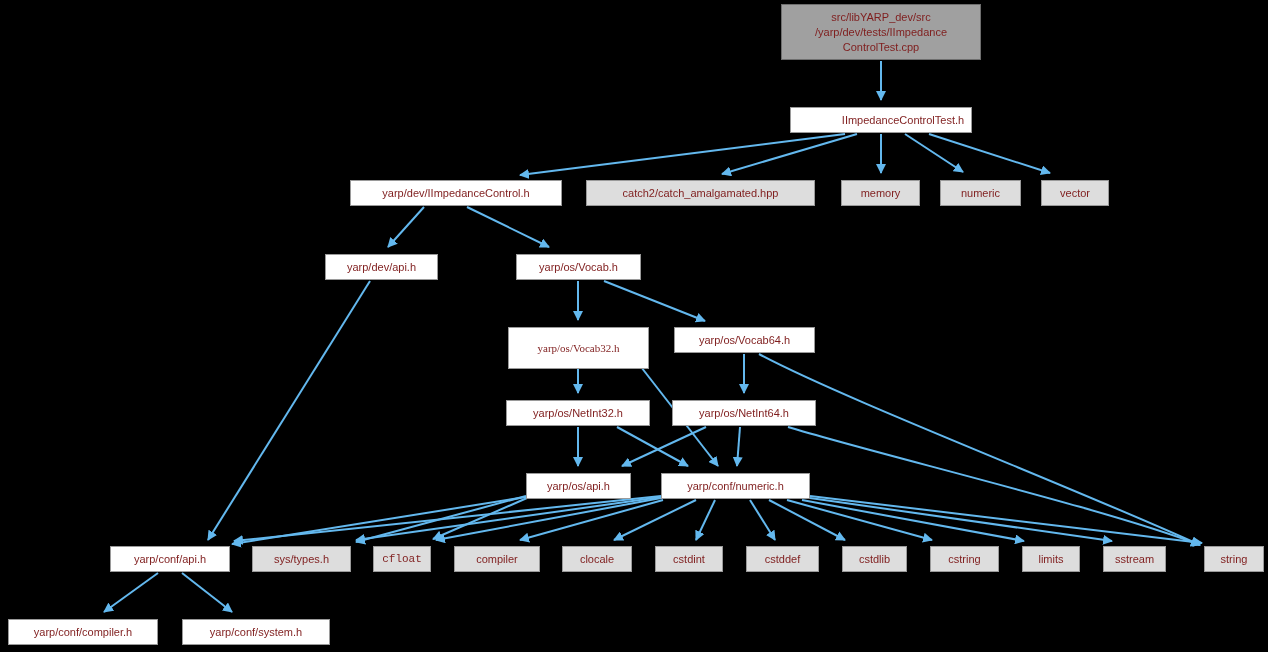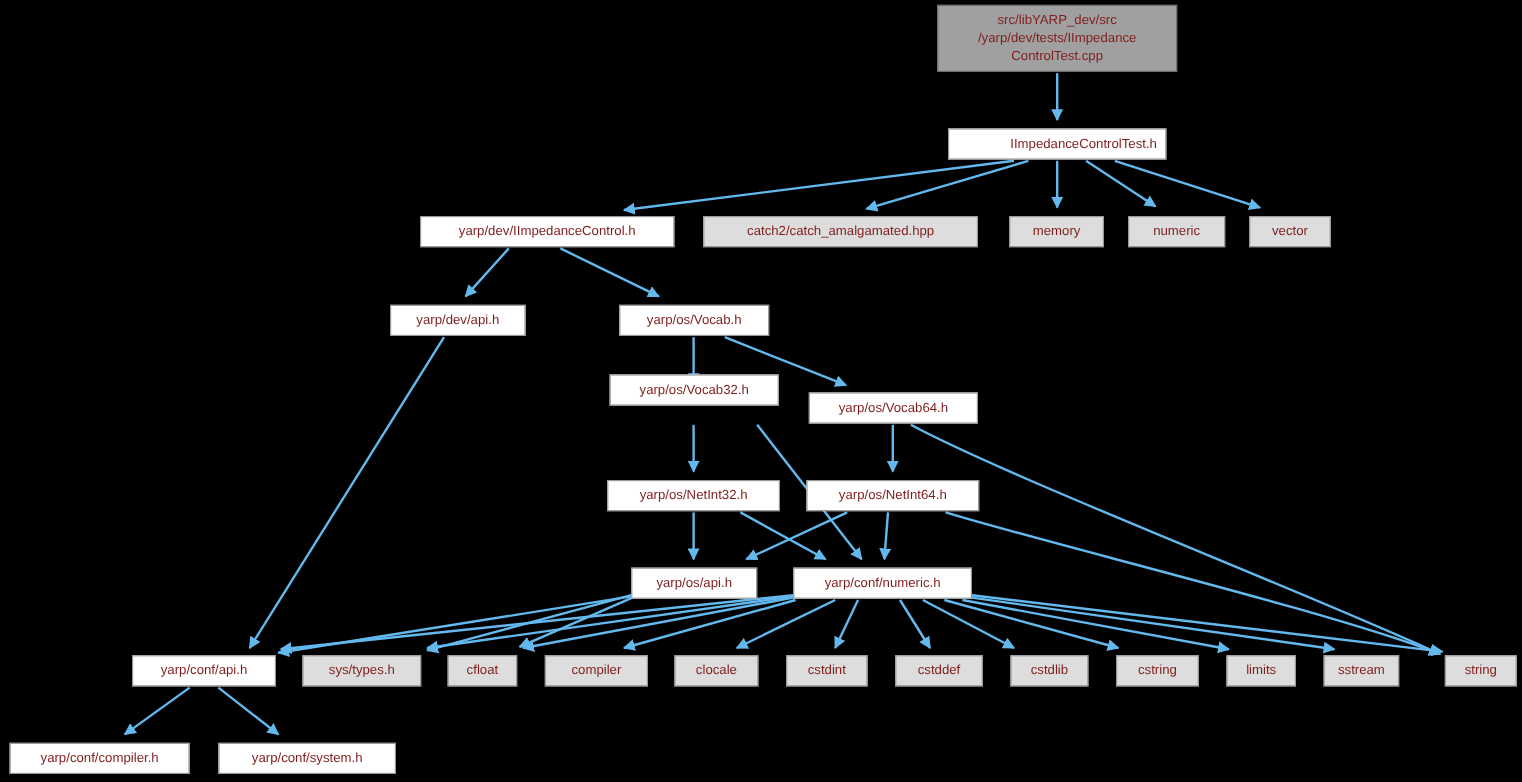--- a/index.html
+++ b/index.html
@@ -103,29 +103,29 @@
 /yarp/dev/tests/IImpedance
 ControlTest.cpp</div>
       <div class="node white" style="left: 790px; top: 107px; width: 182px; height: 26px; padding-left: 44px;">IImpedanceControlTest.h</div>
       <div class="node white" style="left: 350px; top: 180px; width: 212px; height: 26px;">yarp/dev/IImpedanceControl.h</div>
       <div class="node gray" style="left: 586px; top: 180px; width: 229px; height: 26px;">catch2/catch_amalgamated.hpp</div>
       <div class="node gray" style="left: 841px; top: 180px; width: 79px; height: 26px;">memory</div>
       <div class="node gray" style="left: 940px; top: 180px; width: 81px; height: 26px;">numeric</div>
       <div class="node gray" style="left: 1041px; top: 180px; width: 68px; height: 26px;">vector</div>
       <div class="node white" style="left: 325px; top: 254px; width: 113px; height: 26px;">yarp/dev/api.h</div>
       <div class="node white" style="left: 516px; top: 254px; width: 125px; height: 26px; text-align: right;">yarp/os/Vocab.h</div>
-      <div class="node white" style="left: 508px; top: 312px; width: 141px; height: 26px;">yarp/os/Vocab32.h</div>
+      <div class="node white" style="left: 508px; top: 327px; width: 141px; height: 42px; font-family: Liberation Serif, serif;">yarp/os/Vocab32.h</div>
       <div class="node white" style="left: 674px; top: 327px; width: 141px; height: 26px; text-align: center;">yarp/os/Vocab64.h</div>
       <div class="node white" style="left: 506px; top: 400px; width: 144px; height: 26px;">yarp/os/NetInt32.h</div>
       <div class="node white" style="left: 672px; top: 400px; width: 144px; height: 26px;">yarp/os/NetInt64.h</div>
       <div class="node white" style="left: 526px; top: 473px; width: 105px; height: 26px;">yarp/os/api.h</div>
       <div class="node white" style="left: 661px; top: 473px; width: 149px; height: 26px;">yarp/conf/numeric.h</div>
       <div class="node white" style="left: 110px; top: 546px; width: 120px; height: 26px;">yarp/conf/api.h</div>
       <div class="node gray" style="left: 252px; top: 546px; width: 99px; height: 26px;">sys/types.h</div>
-      <div class="node gray" style="left: 373px; top: 546px; width: 58px; height: 26px;">cfloat</div>
+      <div class="node gray" style="left: 373px; top: 546px; width: 58px; height: 26px; font-family: Liberation Mono, monospace;">cfloat</div>
       <div class="node gray" style="left: 454px; top: 546px; width: 86px; height: 26px;">compiler</div>
       <div class="node gray" style="left: 562px; top: 546px; width: 70px; height: 26px;">clocale</div>
       <div class="node gray" style="left: 655px; top: 546px; width: 68px; height: 26px;">cstdint</div>
       <div class="node gray" style="left: 746px; top: 546px; width: 73px; height: 26px;">cstddef</div>
       <div class="node gray" style="left: 842px; top: 546px; width: 65px; height: 26px;">cstdlib</div>
       <div class="node gray" style="left: 930px; top: 546px; width: 69px; height: 26px;">cstring</div>
       <div class="node gray" style="left: 1022px; top: 546px; width: 58px; height: 26px;">limits</div>
       <div class="node gray" style="left: 1103px; top: 546px; width: 63px; height: 26px;">sstream</div>
       <div class="node gray" style="left: 1204px; top: 546px; width: 60px; height: 26px;">string</div>
       <div class="node white" style="left: 8px; top: 619px; width: 150px; height: 26px;">yarp/conf/compiler.h</div>

